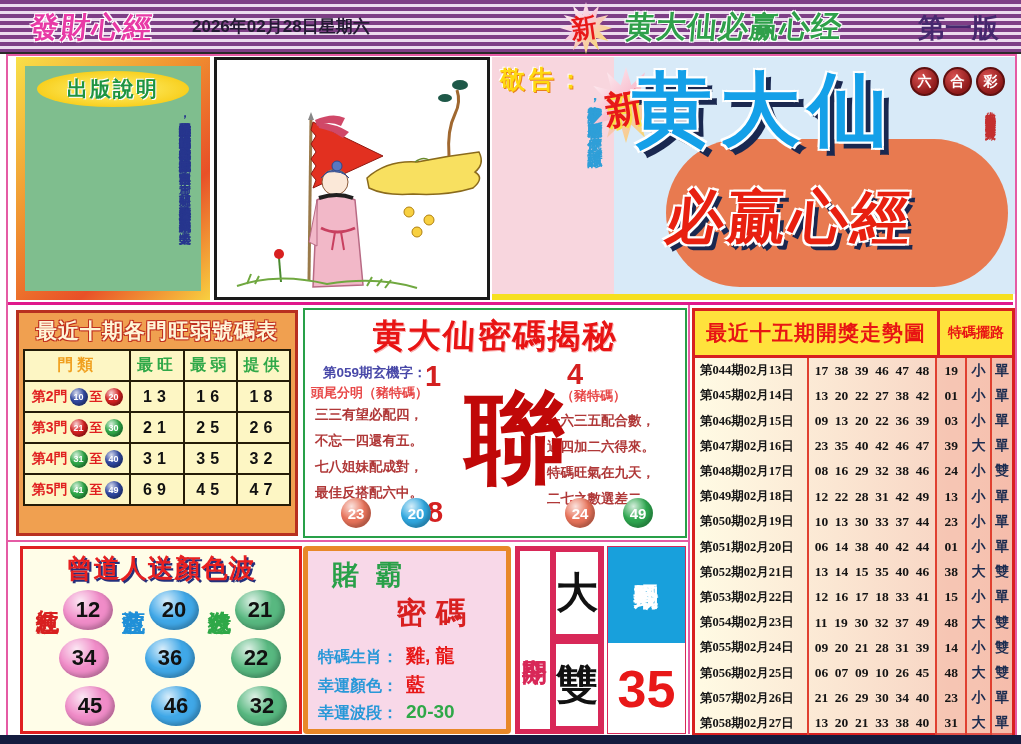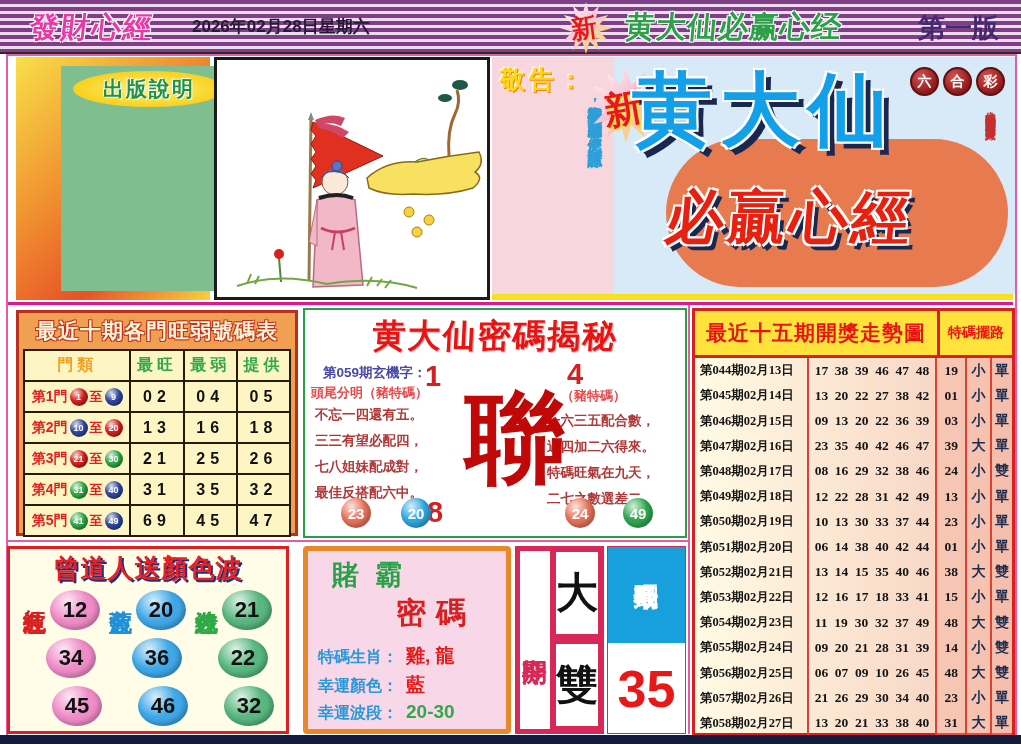--- a/index.html
+++ b/index.html
@@ -29,21 +29,21 @@
   .divider-h2{position:absolute;left:8px;top:540px;width:682px;height:2px;background:#e55ba4;}
   .divider-v1{position:absolute;left:688px;top:305px;width:2px;height:429px;background:#e55ba4;}
   .yellow-strip{position:absolute;left:492px;top:294px;width:521px;height:6px;background:#f6e020;}
   .footer-bar{position:absolute;left:0;top:735px;width:1021px;height:9px;background:#141c3e;}
 
   .vtext{writing-mode:vertical-rl;text-orientation:upright;}
 
   
   .pubnote{position:absolute;left:16px;top:57px;width:194px;height:243px;
     background:linear-gradient(135deg,#f8e048,#f09030 40%,#e85028 70%,#f8d040);padding:9px;box-sizing:border-box;}
-  .pubnote-inner{width:100%;height:100%;background:#7fbe8e;position:relative;margin-left:36px;}
+  .pubnote-inner{width:100%;height:100%;background:#7fbe8e;position:relative;}
   .pubnote-oval{position:absolute;left:50%;top:5px;transform:translateX(-50%);width:152px;height:36px;
     background:radial-gradient(ellipse at center,#fff47a,#f8d020 70%,#f09828);border-radius:50%;
     display:flex;align-items:center;justify-content:center;}
   .pubnote-title{font-size:21px;font-weight:900;color:#1e9440;letter-spacing:2px;
     text-shadow:1px 1px 0 #fff,-1px -1px 0 #fff;}
   .pubnote-body{position:absolute;right:7px;top:48px;width:162px;height:168px;
     font-size:12px;line-height:18px;font-weight:700;color:#27368e;
     font-family:"Liberation Serif","DejaVu Serif",serif;}
 
   
@@ -107,21 +107,21 @@
   .secret-rlabel{position:absolute;left:256px;top:77px;font-size:13px;font-weight:900;color:#e84848;}
   .mystery{position:absolute;left:150px;top:62px;width:120px;text-align:center;font-size:100px;font-weight:900;
     color:#c00808;font-family:"Liberation Serif","DejaVu Serif",serif;}
   .corner{position:absolute;font-size:29px;font-weight:900;color:#d42020;}
   .c1{left:120px;top:50px;} .c2{left:262px;top:48px;} .c3{left:122px;top:186px;} .c4{left:264px;top:184px;}
   .sball{position:absolute;top:188px;width:30px;height:30px;font-size:15px;font-weight:900;
     box-shadow:inset -3px -3px 4px rgba(0,0,0,.25);}
   .sb0{left:36px;} .sb1{left:96px;} .sb2{left:260px;} .sb3{left:318px;}
 
   
-  .waves{position:absolute;left:7px;top:546px;width:282px;height:188px;background:#fffde8;
+  .waves{position:absolute;left:20px;top:546px;width:282px;height:188px;background:#fffde8;
     border:3px solid #e02020;box-sizing:border-box;}
   .waves-title{text-align:center;font-size:26px;font-weight:900;color:#e82020;margin-top:2px;letter-spacing:1px;
     text-shadow:2px 2px 0 #24307c;}
   .waves-row{display:flex;justify-content:space-between;padding:4px 10px 0 10px;}
   .wave-group{position:relative;width:84px;height:138px;}
   .wave-label{position:absolute;left:0;top:2px;height:130px;font-size:23px;font-weight:900;line-height:28px;
     font-family:"Liberation Serif","DejaVu Serif",serif;}
   .wave-balls{position:absolute;left:26px;top:0;width:56px;height:138px;}
   .wave-ball{position:absolute;width:50px;height:40px;border-radius:50%;display:flex;align-items:center;
     justify-content:center;font-size:22px;font-weight:900;color:#111;box-shadow:inset -3px -3px 5px rgba(0,0,0,.25);}
@@ -267,33 +267,20 @@
     <table>
       <thead>
         <tr>
           <th>門類</th>
           <th>最旺</th>
           <th>最弱</th>
           <th>提供</th>
         </tr>
       </thead>
       <tbody>
-  <tr>
-    <td>
-              <span class="gate-cell">
-      <span class="gate">第1門</span>
-      <span class="ballc gate-ball from" style="background: radial-gradient(circle at 35% 28%, rgba(255, 255, 255, 0.8), rgba(255, 255, 255, 0) 45%), rgb(212, 32, 32);">1</span>
-      <span class="zhi">至</span>
-      <span class="ballc gate-ball to" style="background: radial-gradient(circle at 35% 28%, rgba(255, 255, 255, 0.8), rgba(255, 255, 255, 0) 45%), rgb(48, 72, 160);">9</span>
-    </span>
-            </td>
-    <td class="hotnum hot">02</td>
-    <td class="hotnum weak">04</td>
-    <td class="hotnum give">05</td>
-  </tr>
 
   <tr>
     <td>
               <span class="gate-cell">
       <span class="gate">第2門</span>
       <span class="ballc gate-ball from" style="background: radial-gradient(circle at 35% 28%, rgba(255, 255, 255, 0.8), rgba(255, 255, 255, 0) 45%), rgb(48, 72, 160);">10</span>
       <span class="zhi">至</span>
       <span class="ballc gate-ball to" style="background: radial-gradient(circle at 35% 28%, rgba(255, 255, 255, 0.8), rgba(255, 255, 255, 0) 45%), rgb(212, 32, 32);">20</span>
     </span>
             </td>
@@ -345,22 +332,22 @@
   </tr>
 </tbody>
     </table>
   </div>
 
   <div class="secret">
     <div class="secret-title">黄大仙密碼揭秘</div>
     <div class="secret-issue">第059期玄機字：</div>
     <div class="secret-intro">頭尾分明（豬特碼）</div>
     <div class="secret-poem poem-left">
+        <div>三三有望必配四，</div>
         <div>不忘一四還有五。</div>
-        <div>三三有望必配四，</div>
         <div>七八姐妹配成對，</div>
         <div>最佳反搭配六中。</div>
       </div>
     <div class="secret-rlabel">（豬特碼）</div>
     <div class="secret-poem poem-right">
         <div>一六三五配合數，</div>
         <div>遇四加二六得來。</div>
         <div>特碼旺氣在九天，</div>
         <div>二七之數選差二。</div>
       </div>

